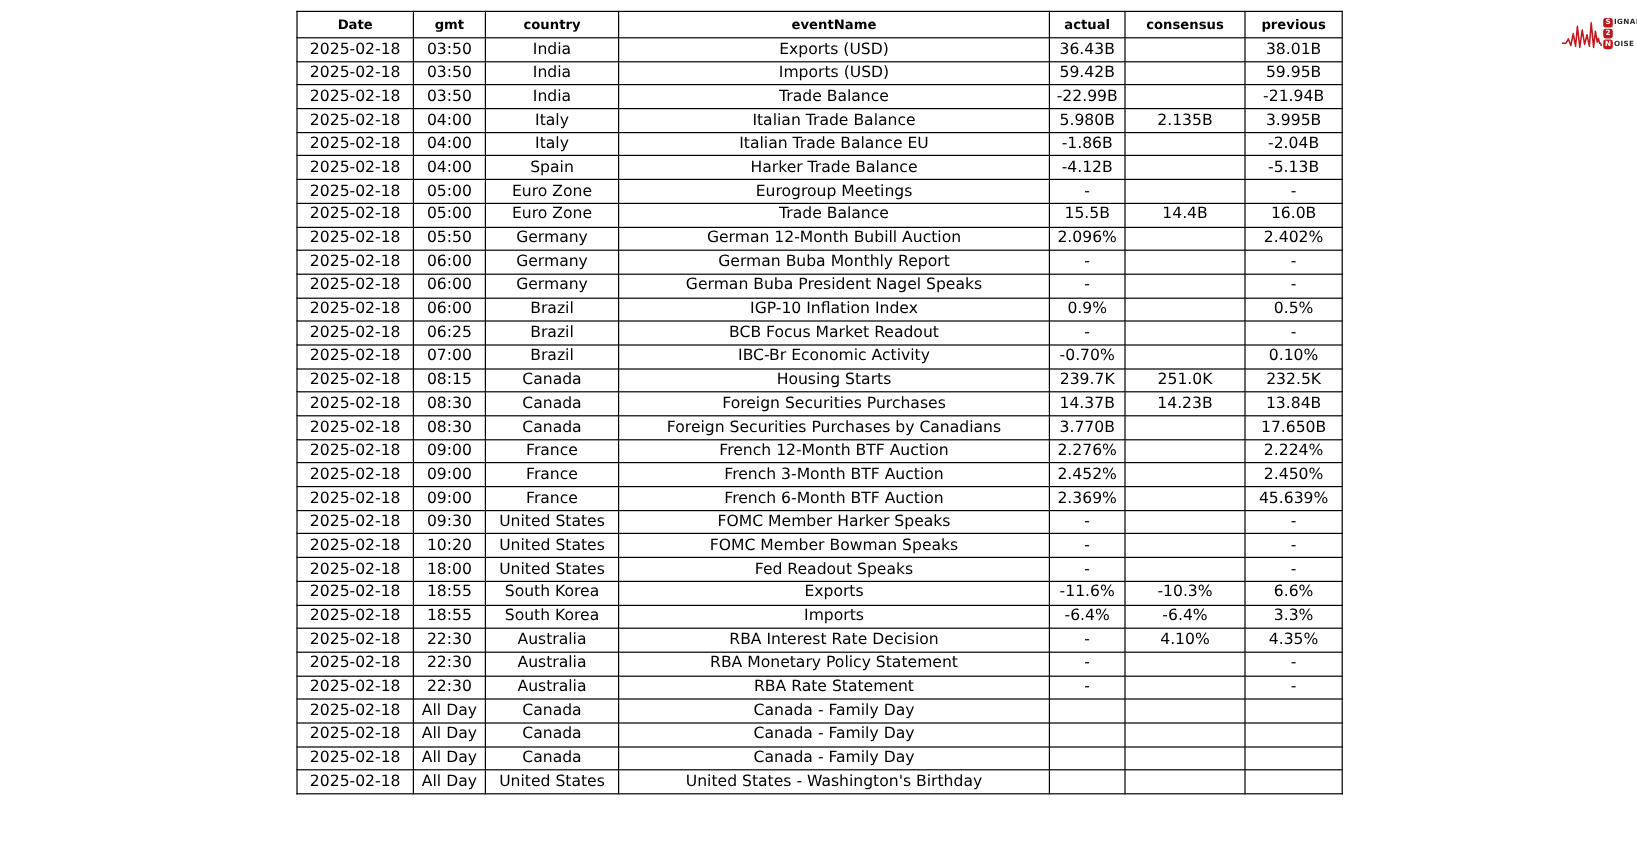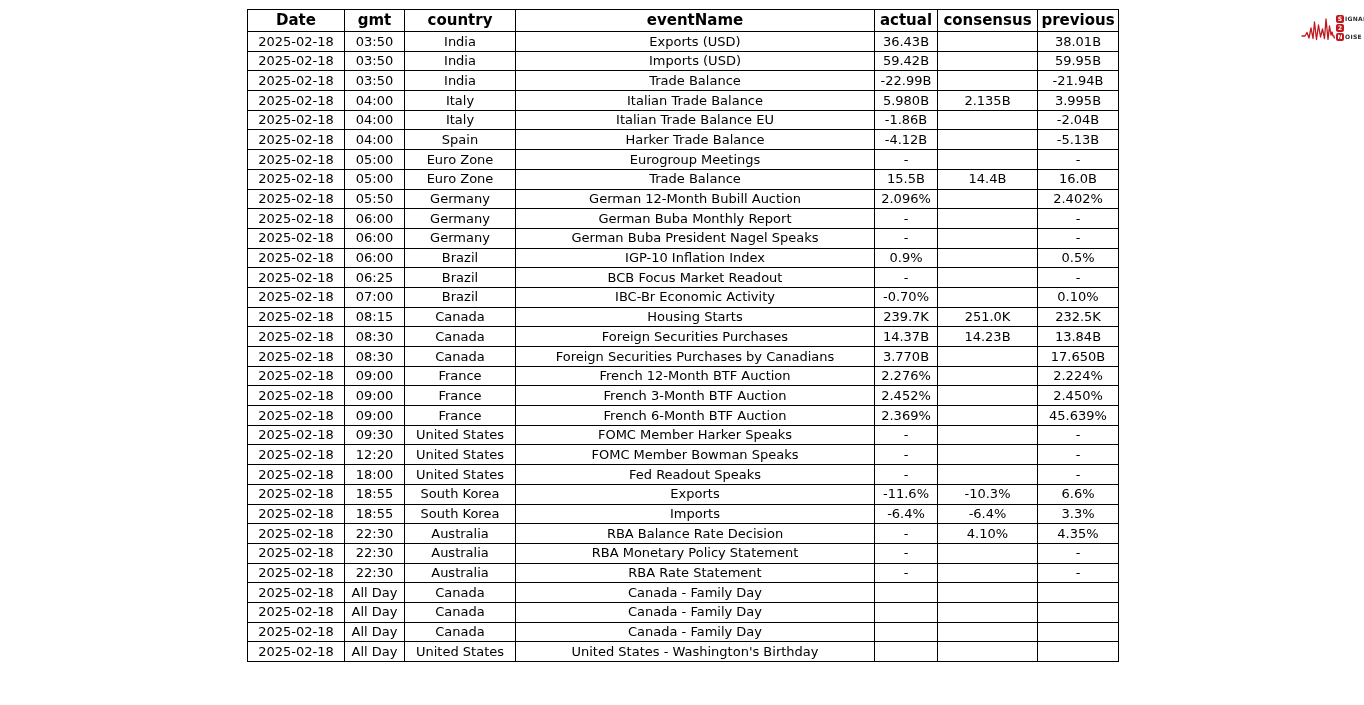--- a/index.html
+++ b/index.html
@@ -24,21 +24,21 @@
     color:#000000;
     font-size:13px;
     height:19.7px;
     line-height:1.05;
     white-space:nowrap;
     overflow:hidden;
     box-sizing:border-box;
   }
   .calendar-table th {
     font-weight:bold;
-    font-size:15px;
+    font-size:11px;
     height:22px;
     text-align:center;
   }
   .logo {
     position:absolute; left:1301px; top:10px;
     width:60px; height:32px;
     display:flex; align-items:flex-end; gap:1px;
   }
   .logo-wave { flex:0 0 auto; }
   .logo-text {
@@ -268,21 +268,21 @@
         <td>2025-02-18</td>
         <td>09:30</td>
         <td>United States</td>
         <td>FOMC Member Harker Speaks</td>
         <td>-</td>
         <td></td>
         <td>-</td>
       </tr>
       <tr>
         <td>2025-02-18</td>
-        <td>12:20</td>
+        <td>10:20</td>
         <td>United States</td>
         <td>FOMC Member Bowman Speaks</td>
         <td>-</td>
         <td></td>
         <td>-</td>
       </tr>
       <tr>
         <td>2025-02-18</td>
         <td>18:00</td>
         <td>United States</td>
@@ -306,21 +306,21 @@
         <td>South Korea</td>
         <td>Imports</td>
         <td>-6.4%</td>
         <td>-6.4%</td>
         <td>3.3%</td>
       </tr>
       <tr>
         <td>2025-02-18</td>
         <td>22:30</td>
         <td>Australia</td>
-        <td>RBA Balance Rate Decision</td>
+        <td>RBA Interest Rate Decision</td>
         <td>-</td>
         <td>4.10%</td>
         <td>4.35%</td>
       </tr>
       <tr>
         <td>2025-02-18</td>
         <td>22:30</td>
         <td>Australia</td>
         <td>RBA Monetary Policy Statement</td>
         <td>-</td>

